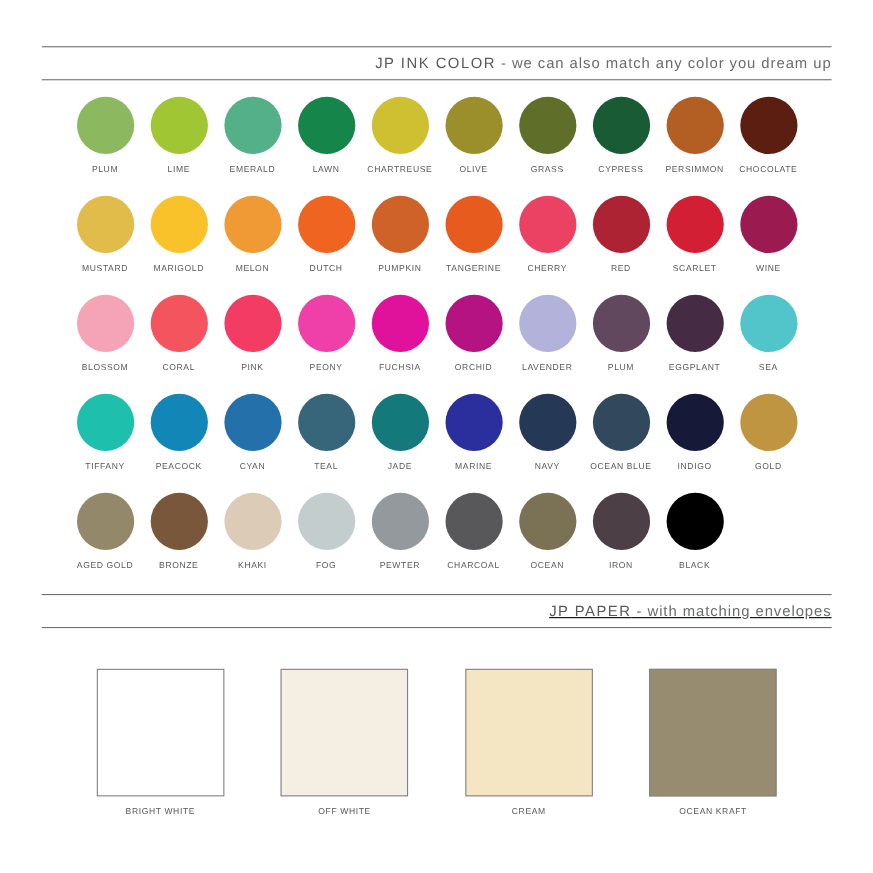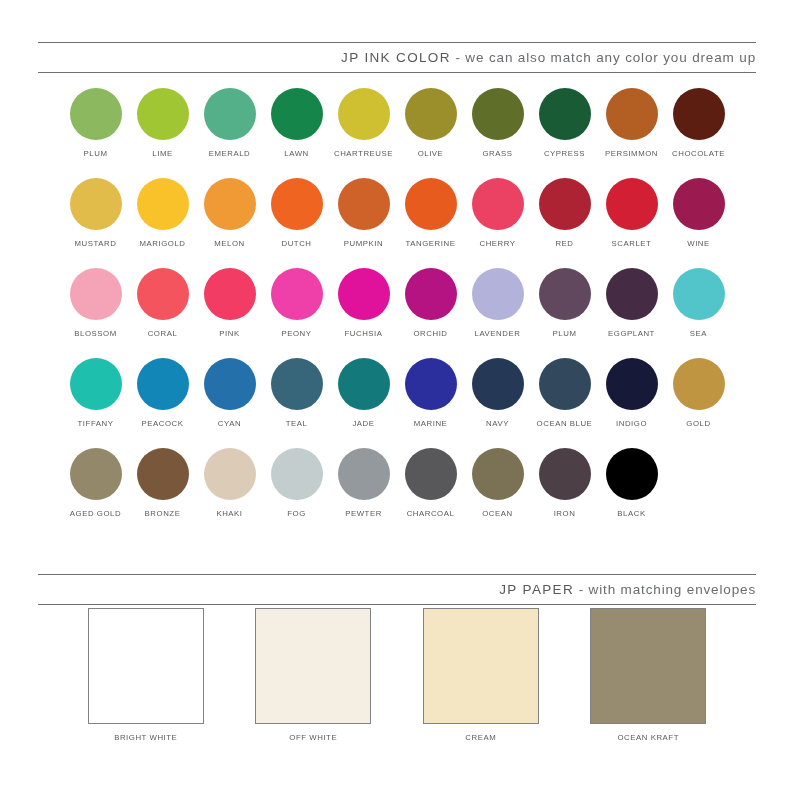--- a/index.html
+++ b/index.html
@@ -37,21 +37,21 @@
     color: #58595b;
     white-space: pre;
     font-weight: 400;
   }
   .section-header .title .sub {
     letter-spacing: 0.85px;
     color: #6a6b6d;
   }
 
   #ink-header { top: 42px; }
-  #paper-header { top: 574px; }
+  #paper-header { top: 540px; text-decoration: underline; }
 
   
   .ink-grid {
     position: absolute;
     top: 88px;
     left: 62px;
     width: 670px;
     display: grid;
     grid-template-columns: repeat(10, 67px);
     grid-auto-rows: 90px;

